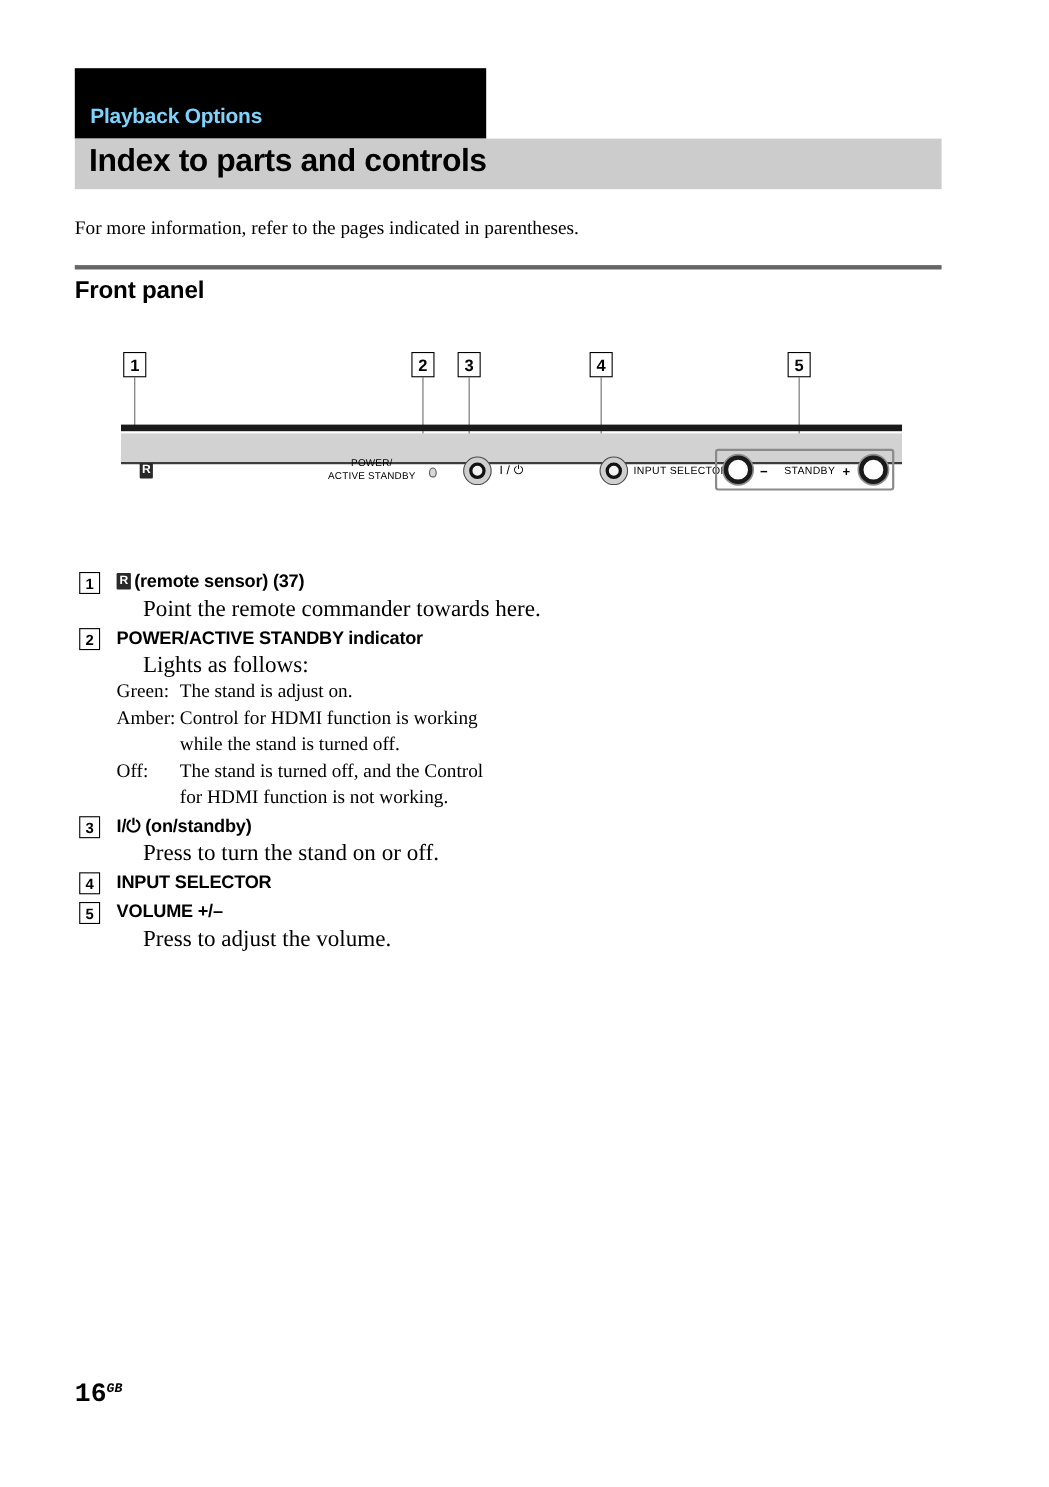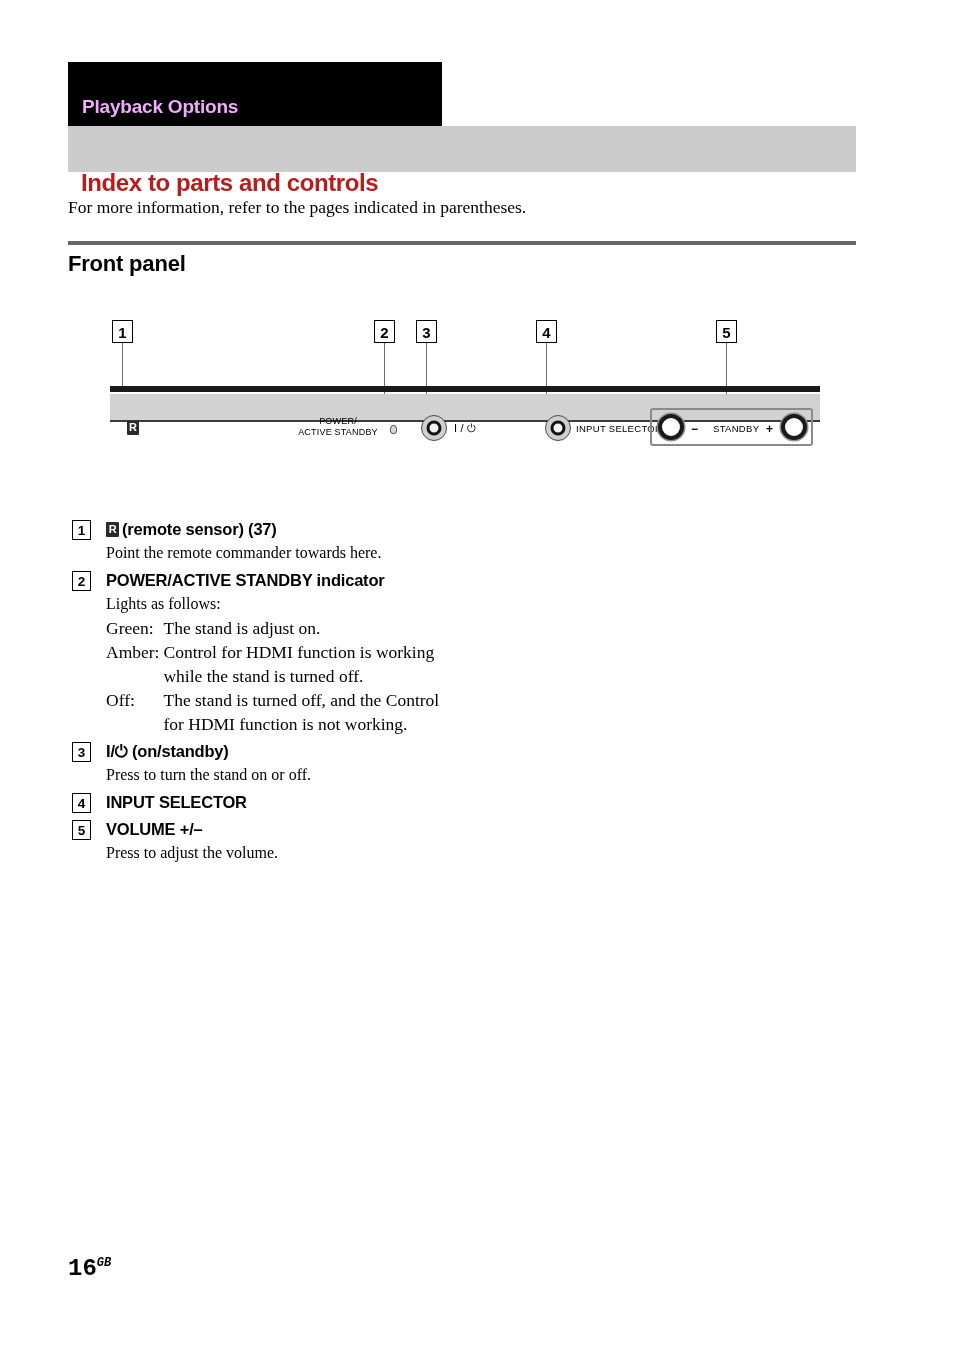--- a/index.html
+++ b/index.html
@@ -22,44 +22,43 @@
     left: 68px;
     top: 62px;
     width: 374px;
     height: 64px;
     background: #000000;
   }
   .chapter-bar-label {
     position: absolute;
     left: 14px;
     bottom: 8px;
-    color: #f0abfc;
+    color: #7dd3fc;
     font-family: "Liberation Sans", sans-serif;
     font-weight: bold;
     font-size: 19px;
     letter-spacing: -0.2px;
   }
   .title-bar {
     position: absolute;
     left: 68px;
     top: 126px;
     width: 788px;
     height: 46px;
     background: #cccccc;
   }
   .title-bar-label {
     position: absolute;
     left: 13px;
     top: 4px;
     font-family: "Liberation Sans", sans-serif;
     font-weight: bold;
-    font-size: 24px;
+    font-size: 29px;
     letter-spacing: -0.4px;
-    color: #b91c1c;
-    margin-top: 39px;
+    color: #000000;
   }
 
   .intro-line {
     position: absolute;
     left: 68px;
     top: 196px;
     width: 790px;
     font-size: 17.5px;
     line-height: 22px;
   }
@@ -274,22 +273,23 @@
   .legend-body { margin-left: 38px; }
   .legend-title {
     font-family: "Liberation Sans", sans-serif;
     font-weight: bold;
     font-size: 16.5px;
     line-height: 23px;
     letter-spacing: -0.2px;
   }
   .legend-desc {
     font-family: "Liberation Serif", serif;
-    font-size: 16px;
+    font-size: 21px;
     line-height: 24px;
+    margin-left: 24px;
   }
 
   .sensor-icon-inline {
     display: inline-block;
     position: relative;
     width: 13px;
     height: 15px;
     background: #2a2a2a;
     border-radius: 1px;
     vertical-align: -2px;

